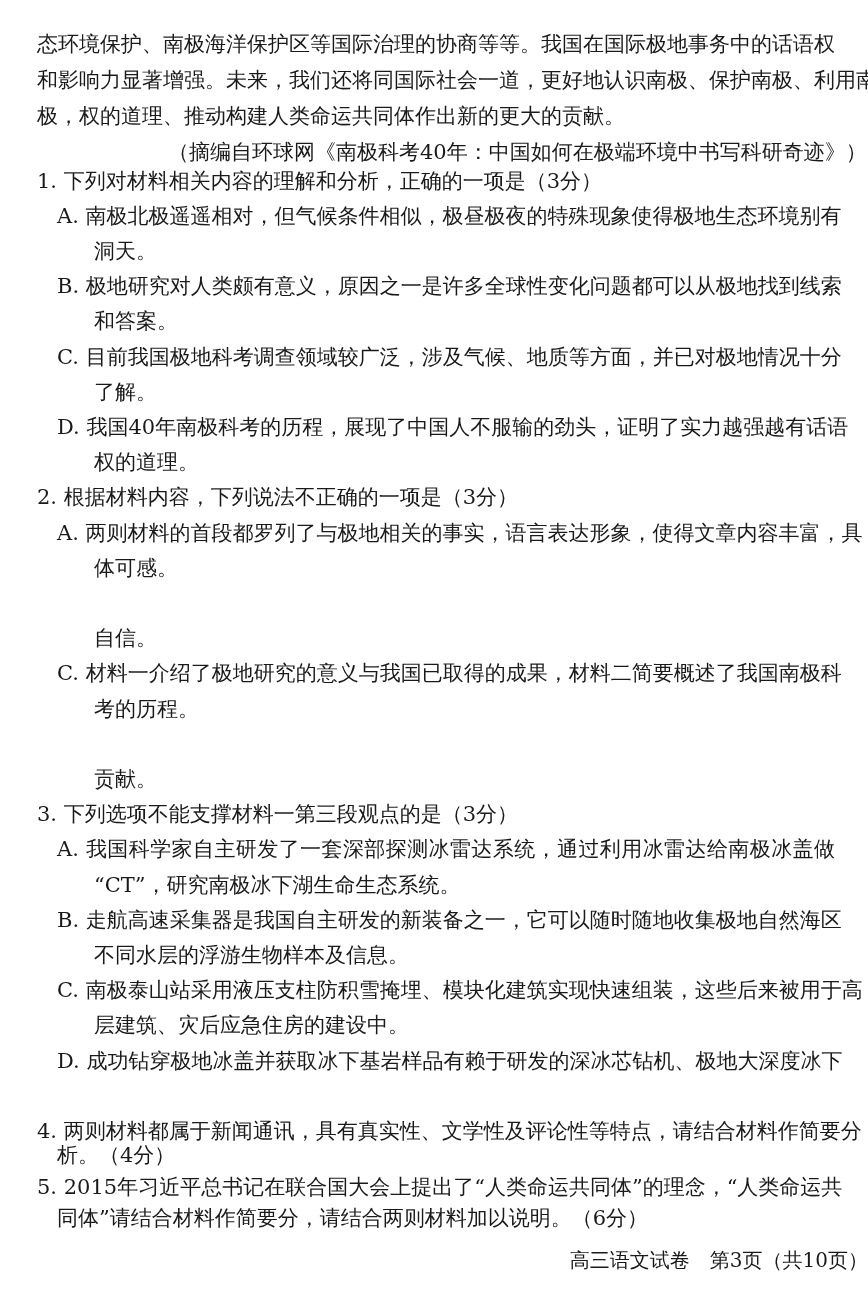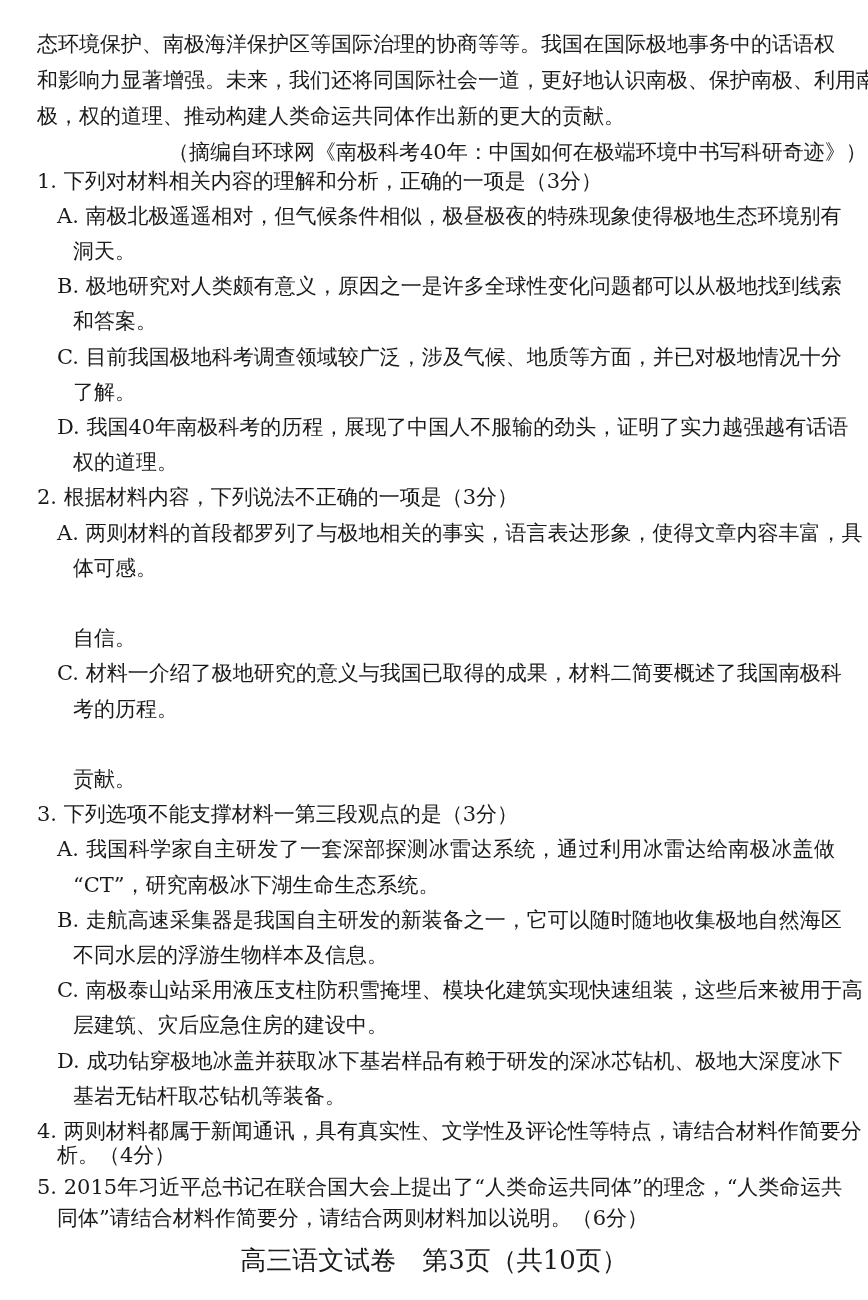--- a/index.html
+++ b/index.html
@@ -4,23 +4,23 @@
 <style>
   html, body { margin: 0; padding: 0; background: #ffffff; }
   body { width: 868px; height: 1300px; position: relative; overflow: hidden;
          font-family: "DejaVu Serif", "Liberation Serif", serif; color: #1a1a1a; }
   .page { position: absolute; left: 0; top: 0; width: 780px; height: 1300px; }
   .ln { position: absolute; height: 30px; line-height: 30px; font-size: 21px;
         white-space: nowrap; overflow: visible; }
   .full { left: 37px; width: 798px; text-align: justify; text-align-last: justify; }
   .q-text-first { left: 37px; width: 798px; text-align: justify; text-align-last: justify; }
   .opt-first { left: 57px; width: 778px; text-align: justify; text-align-last: justify; }
-  .opt-cont { left: 73px; text-align: right; }
+  .opt-cont { left: 94px; text-align: right; }
   .cont-q { left: 57px; }
-  .footer { left: 0; width: 868px; text-align: center; font-size: 26px; }
+  .footer { left: 0; width: 868px; text-align: right; font-size: 20px; }
 </style>
 </head>
 <body>
 
 <div class="page">
 
   <div class="ln full" style="top:29px">态环境保护、南极海洋保护区等国际治理的协商等等。我国在国际极地事务中的话语权</div>
   <div class="ln full" style="top:65px">和影响力显著增强。未来，我们还将同国际社会一道，更好地认识南极、保护南极、利用南</div>
   <div class="ln" style="top:101px; left:37px">极，权的道理、推动构建人类命运共同体作出新的更大的贡献。</div>
   <div class="ln" style="top:137px; left:168px">（摘编自环球网《南极科考40年：中国如何在极端环境中书写科研奇迹》）</div>
@@ -44,21 +44,20 @@
   <div class="ln opt-cont" style="top:764px">贡献。</div>
 
   <div class="ln" style="top:799px; left:37px">3. 下列选项不能支撑材料一第三段观点的是（3分）</div>
   <div class="ln opt-first" style="top:834px">A. 我国科学家自主研发了一套深部探测冰雷达系统，通过利用冰雷达给南极冰盖做</div>
   <div class="ln opt-cont" style="top:870px">“CT”，研究南极冰下湖生命生态系统。</div>
   <div class="ln opt-first" style="top:905px">B. 走航高速采集器是我国自主研发的新装备之一，它可以随时随地收集极地自然海区</div>
   <div class="ln opt-cont" style="top:940px">不同水层的浮游生物样本及信息。</div>
   <div class="ln opt-first" style="top:975px">C. 南极泰山站采用液压支柱防积雪掩埋、模块化建筑实现快速组装，这些后来被用于高</div>
   <div class="ln opt-cont" style="top:1010px">层建筑、灾后应急住房的建设中。</div>
   <div class="ln opt-first" style="top:1046px">D. 成功钻穿极地冰盖并获取冰下基岩样品有赖于研发的深冰芯钻机、极地大深度冰下</div>
-  <div class="ln opt-cont" style="top:1081px">基岩无钻杆取芯钻机等装备。</div>
 
   <div class="ln q-text-first" style="top:1116px">4. 两则材料都属于新闻通讯，具有真实性、文学性及评论性等特点，请结合材料作简要分</div>
   <div class="ln cont-q" style="top:1140px">析。（4分）</div>
 
   <div class="ln q-text-first" style="top:1172px">5. 2015年习近平总书记在联合国大会上提出了“人类命运共同体”的理念，“人类命运共</div>
   <div class="ln cont-q" style="top:1203px">同体”请结合材料作简要分，请结合两则材料加以说明。（6分）</div>
 
   <div class="ln footer" style="top:1245px">高三语文试卷　第3页（共10页）</div>
 </div>
 

